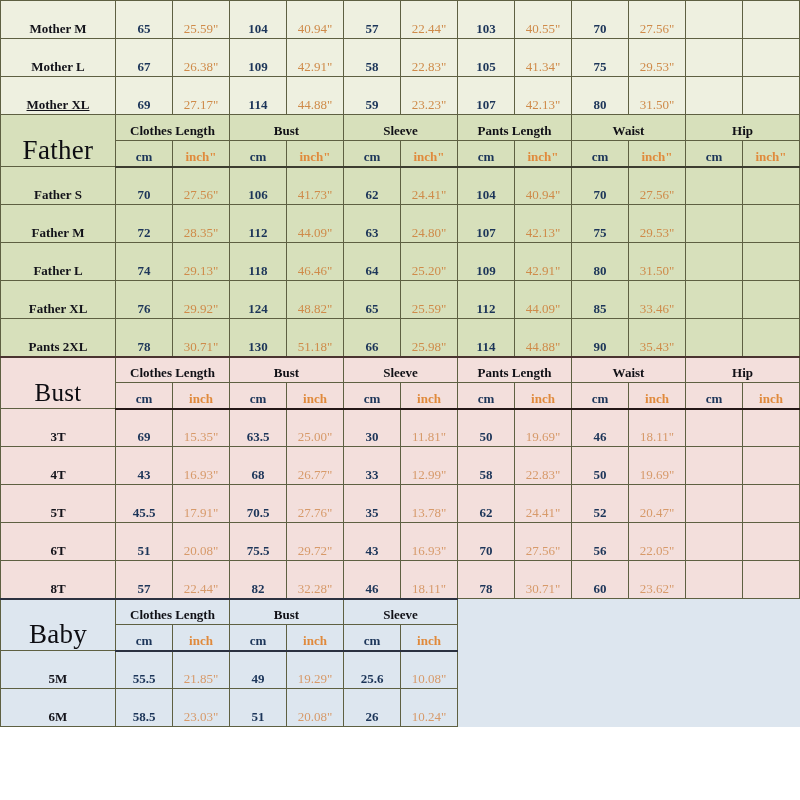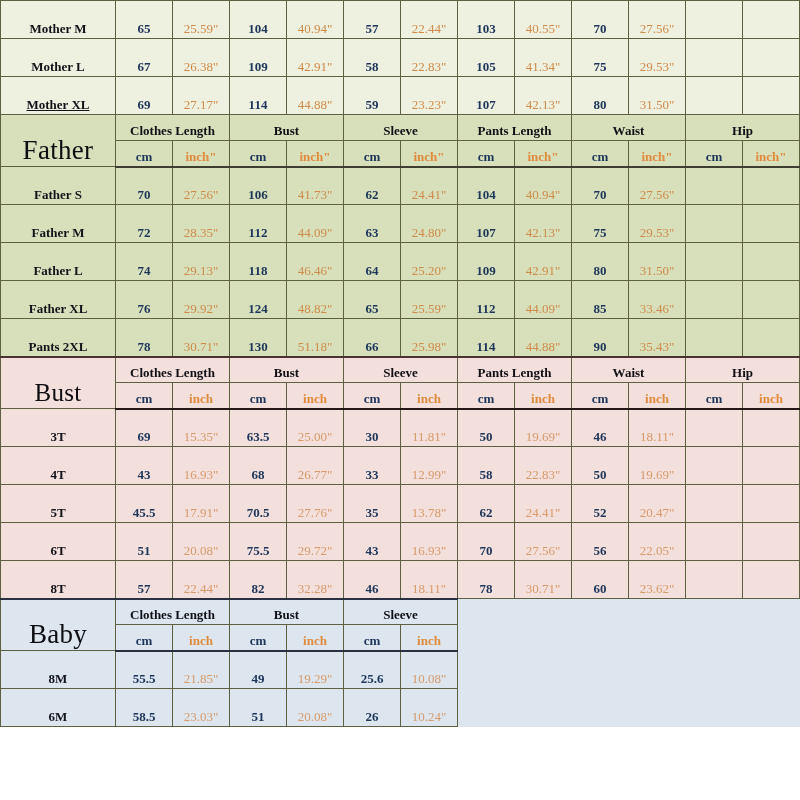--- a/index.html
+++ b/index.html
@@ -385,21 +385,21 @@
           <td class="unithead u-cm" style="height: 26px;">cm</td>
           <td class="unithead u-inch" style="height: 26px;">inch</td>
           <td class="baby-fill"></td>
           <td class="baby-fill"></td>
           <td class="baby-fill"></td>
           <td class="baby-fill"></td>
           <td class="baby-fill"></td>
           <td class="baby-fill"></td>
         </tr>
         <tr class="sec-baby">
-          <td class="sizelabel" style="height: 38px;">8M</td>
+          <td class="sizelabel" style="height: 38px;">5M</td>
           <td class="cm">55.5</td>
           <td class="inch">21.85"</td>
           <td class="cm">49</td>
           <td class="inch">19.29"</td>
           <td class="cm">25.6</td>
           <td class="inch">10.08"</td>
           <td class="baby-fill"></td>
           <td class="baby-fill"></td>
           <td class="baby-fill"></td>
           <td class="baby-fill"></td>

